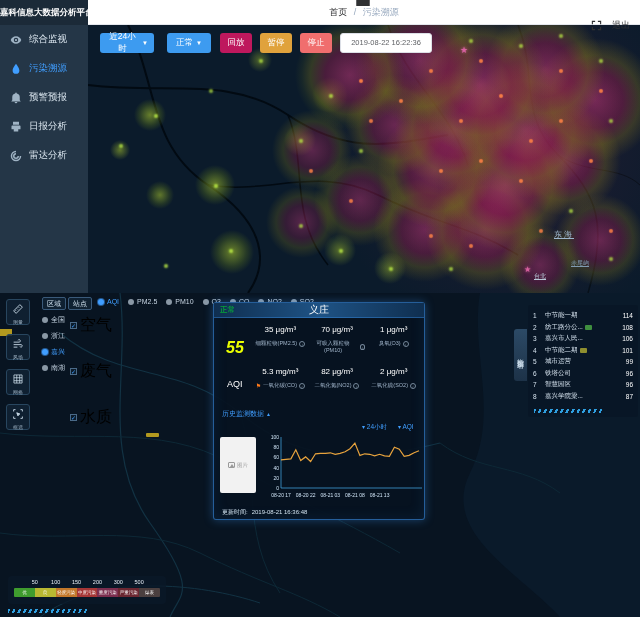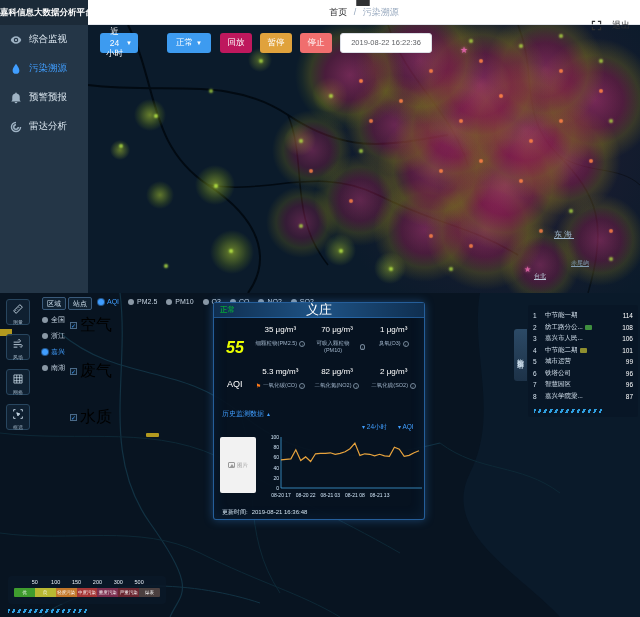--- a/index.html
+++ b/index.html
@@ -71,21 +71,21 @@
   .lbl-taipei{left:446px;top:247px;font-size:6px;letter-spacing:0;color:#b9c9d8;}
 
   
   .toolbar{position:absolute;left:0;top:8px;width:100%;height:22px;z-index:20;}
   .tb-btn{position:absolute;height:20px;border:none;border-radius:3px;color:#fff;font-size:8.5px;display:flex;align-items:center;justify-content:center;gap:3px;cursor:pointer;padding:0 6px;}
   .tb-blue{background:#3d9bf0;}
   .tb-green{background:#be185d;}
   .tb-orange{background:#e0a23c;}
   .tb-red{background:#f06e6e;}
   .caret{font-size:6px;line-height:1;}
-  .b-range{left:12px;width:38px;}
+  .b-range{left:12px;width:54px;}
   .b-mode{left:79px;width:44px;}
   .b-play{left:132px;width:32px;}
   .b-pause{left:172px;width:32px;}
   .b-stop{left:212px;width:32px;}
   .dt-input{position:absolute;left:252px;top:0;width:92px;height:20px;background:#fff;border:1px solid #dcdfe6;border-radius:3px;color:#606266;font-size:7.5px;line-height:18px;text-align:center;cursor:text;}
 
   
   .lower-map{position:absolute;left:0;top:293px;width:640px;height:324px;background:#081421;overflow:hidden;}
   .lower-roads{position:absolute;inset:0;}
 
@@ -107,21 +107,21 @@
   .radio-item.sel .rlab{color:#409eff;}
   .region-col{position:absolute;left:42px;top:22px;display:flex;flex-direction:column;gap:6px;z-index:10;}
   .station-col{position:absolute;left:70px;top:22px;display:flex;flex-direction:column;gap:25px;z-index:10;}
   .chk-item{display:flex;align-items:center;gap:3px;cursor:pointer;}
   .chk-box{width:7px;height:7px;border:1px solid #4a6a88;background:rgba(14,30,46,.8);color:#409eff;font-size:6px;line-height:6px;text-align:center;}
 
   
   .popup{position:absolute;left:213px;top:9px;width:212px;height:218px;background:rgba(6,18,32,.93);border:1px solid rgba(64,158,255,.55);border-radius:3px;box-shadow:0 0 10px rgba(64,158,255,.35), inset 0 0 14px rgba(30,90,150,.18);z-index:15;}
   .popup-hdr{height:15px;background:linear-gradient(90deg, rgba(16,48,82,.95), rgba(32,86,138,.95) 50%, rgba(16,48,82,.95));border-bottom:1px solid rgba(64,158,255,.35);display:flex;align-items:center;}
   .popup-status{color:#00d82a;font-size:7.5px;margin-left:6px;}
-  .popup-title{position:absolute;left:0;right:0;text-align:center;color:#fff;font-size:13px;}
+  .popup-title{position:absolute;left:0;right:0;text-align:center;color:#fff;font-size:10px;}
   .aqi-num{position:absolute;left:12px;top:36px;color:#eaff00;font-size:16px;font-weight:bold;font-style:italic;}
   .aqi-cap{position:absolute;left:13px;top:76px;color:#fff;font-size:9px;}
   .readings{position:absolute;left:38px;top:22px;width:170px;display:grid;grid-template-columns:repeat(3,1fr);row-gap:14px;}
   .rd-cell{text-align:center;}
   .rd-val{color:#fff;font-size:8px;}
   .rd-lab{margin-top:6px;color:#9fb3c8;font-size:5.5px;display:flex;align-items:center;justify-content:center;gap:2px;}
   .info-i{display:inline-block;width:6px;height:6px;border:1px solid #748799;border-radius:50%;color:#748799;font-size:4px;line-height:5px;text-align:center;font-style:italic;}
   .flag{color:#ff7a1a;font-size:6px;}
   .hist-link{position:absolute;left:8px;top:106px;color:#409eff;font-size:7px;cursor:pointer;}
   .hist-link .up{font-size:5px;}
@@ -187,20 +187,28 @@
           <span class="ic">
             <svg viewBox="0 0 16 16" fill="currentColor">
               <path d="M8 15a1.8 1.8 0 001.8-1.8H6.2A1.8 1.8 0 008 15zm5-4V7a5 5 0 00-4-4.9v-.6a1 1 0 10-2 0v.6A5 5 0 003 7v4l-1.2 1.2v.6h12.4v-.6L13 11z"></path>
             </svg>
           </span>
           <span>预警预报</span>
         </div>
         <div class="side-item">
           <span class="ic">
             <svg viewBox="0 0 16 16" fill="currentColor">
+              <path d="M4 1h8v4H4zM3 6h10a1 1 0 011 1v4h-3v3H5v-3H2V7a1 1 0 011-1zm3 6h4v1.5H6z"></path>
+            </svg>
+          </span>
+          <span>日报分析</span>
+        </div>
+        <div class="side-item">
+          <span class="ic">
+            <svg viewBox="0 0 16 16" fill="currentColor">
               <path d="M8 1a7 7 0 107 7h-2a5 5 0 11-5-5V1zm0 3a4 4 0 104 4h-2a2 2 0 11-2-2V4z"></path>
             </svg>
           </span>
           <span>雷达分析</span>
         </div>
       </div>
   </div>
 
   <div class="topbar">
     <div class="hamburger">

